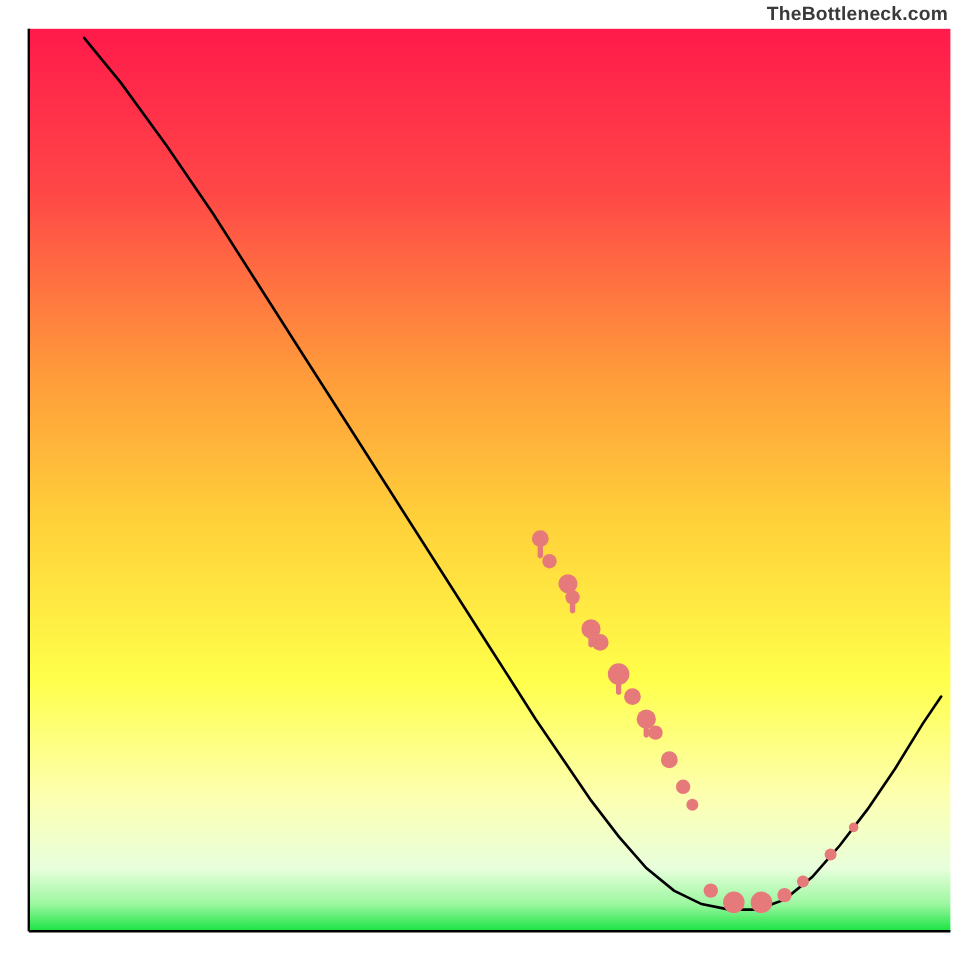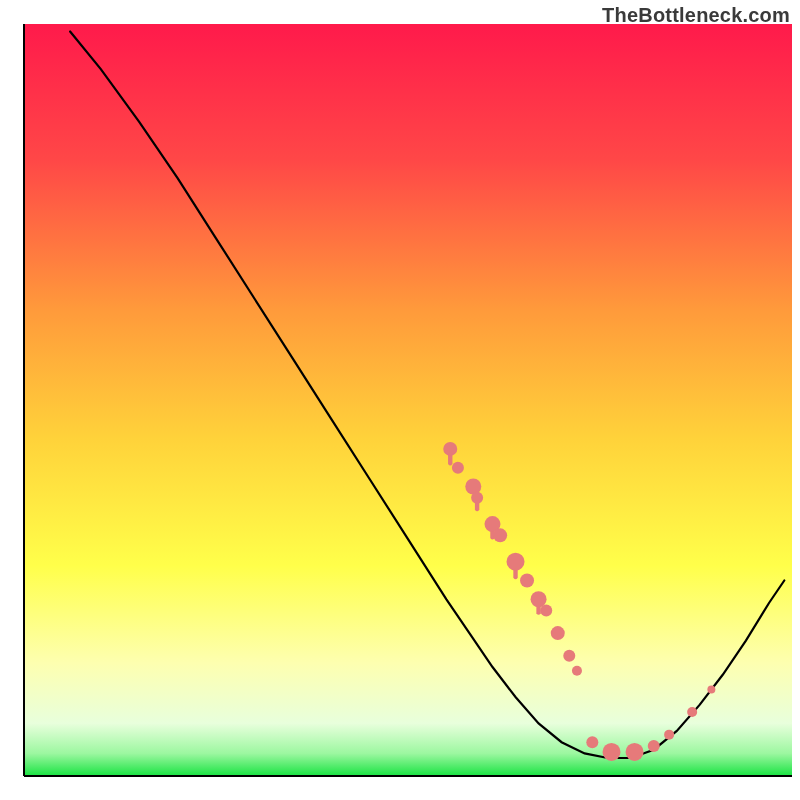--- a/index.html
+++ b/index.html
@@ -13,21 +13,21 @@
   }
   .chart-wrap {
     position: relative;
     width: 800px;
     height: 800px;
   }
   .watermark {
     position: absolute;
     top: 4px;
     right: 10px;
-    font-size: 20px;
+    font-size: 16px;
     font-weight: 600;
     color: #3a3a3a;
     letter-spacing: 0.2px;
     z-index: 10;
     user-select: none;
   }
   svg {
     display: block;
   }
 </style>

